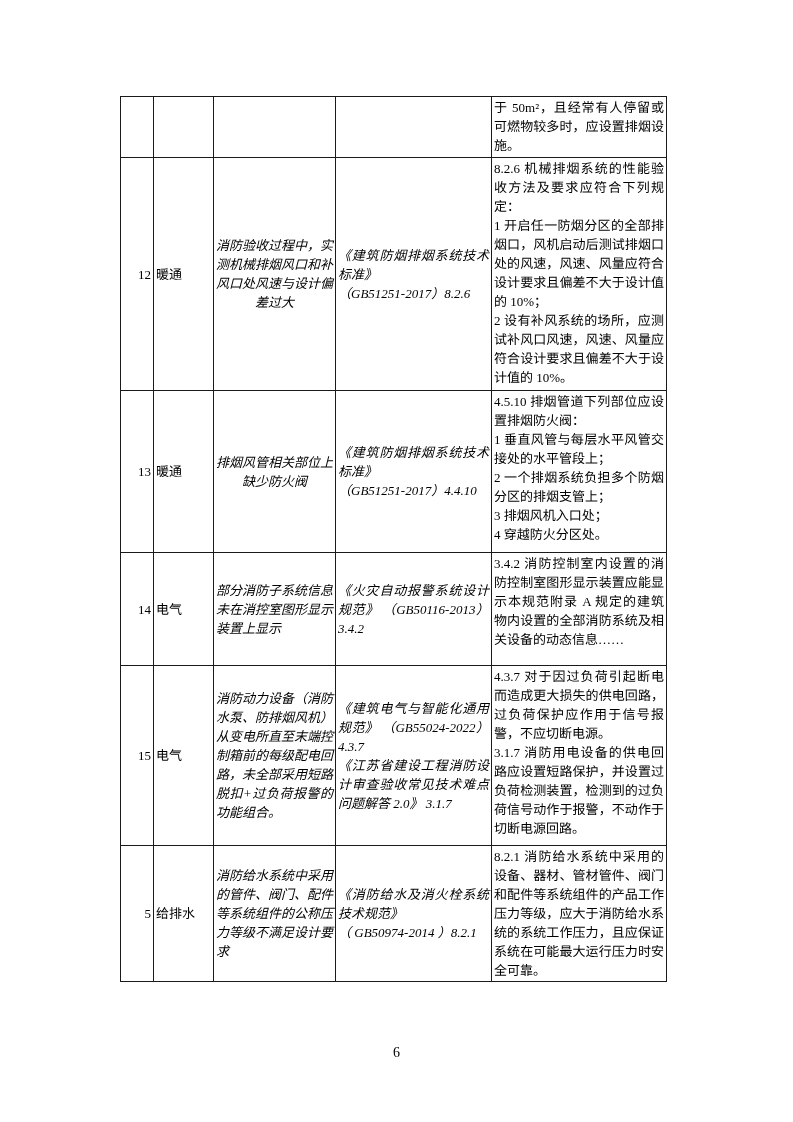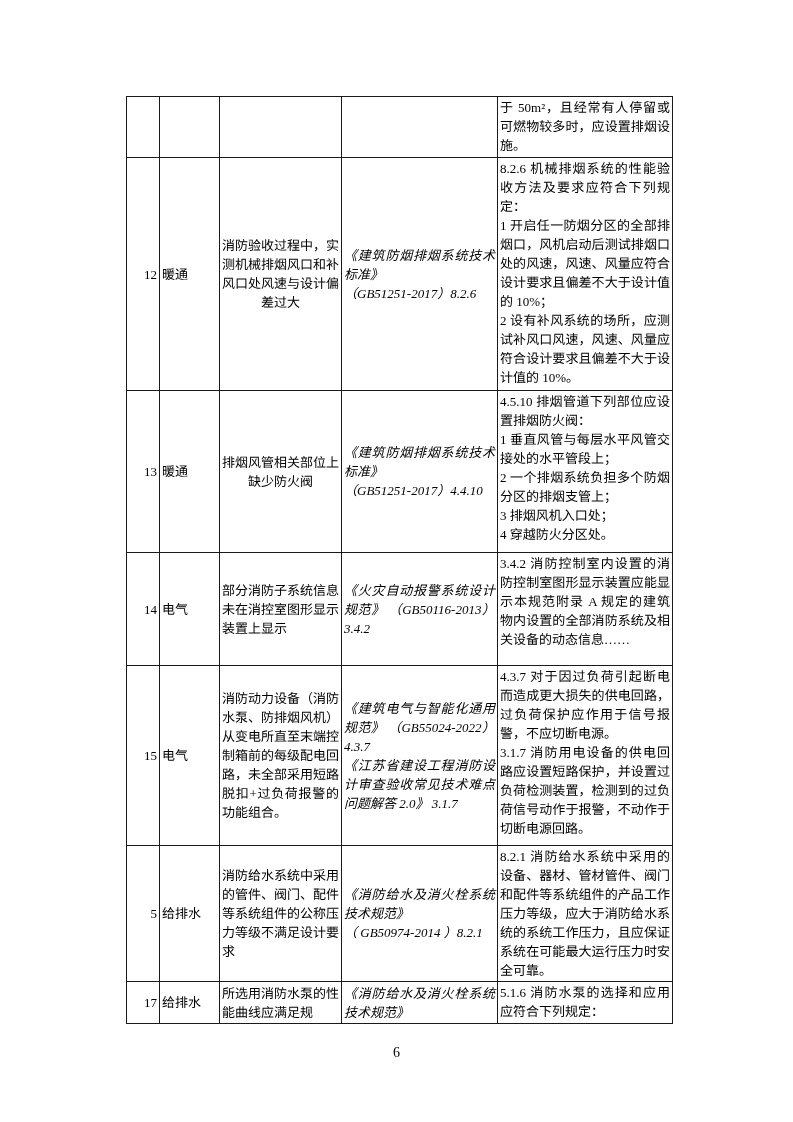--- a/index.html
+++ b/index.html
@@ -10,21 +10,21 @@
   body {
     position: relative;
     width: 793px;
     height: 1122px;
     font-family: "Liberation Serif", "DejaVu Serif", serif;
     color: #000000;
     overflow: hidden;
   }
   table.doc-table {
     position: absolute;
-    left: 126px;
+    left: 120px;
     top: 96px;
     width: 546px;
     border-collapse: collapse;
     table-layout: fixed;
     border-radius: 14px;
   }
   .doc-table td {
     border: 1px solid #1a1a1a;
     font-size: 13px;
     line-height: 19px;
@@ -42,20 +42,21 @@
     text-align: right;
     vertical-align: middle;
   }
   .c-cat {
     vertical-align: middle;
   }
   .c-prob {
     text-align: justify;
     vertical-align: middle;
     padding: 1px 3px;
+    font-style: italic;
   }
   .c-prob.center {
     text-align: center;
   }
   .c-std {
     text-align: justify;
     vertical-align: middle;
     white-space: pre-wrap;
     padding: 1px 3px;
     font-style: italic;
@@ -133,23 +134,16 @@
 3.1.7 消防用电设备的供电回路应设置短路保护，并设置过负荷检测装置，检测到的过负荷信号动作于报警，不动作于切断电源回路。</td>
     </tr>
     <tr style="height:130px">
       <td class="c-no">5</td>
       <td class="c-cat">给排水</td>
       <td class="c-prob">消防给水系统中采用的管件、阀门、配件等系统组件的公称压力等级不满足设计要求</td>
       <td class="c-std">《消防给水及消火栓系统技术规范》
 （ GB50974-2014 ）8.2.1</td>
       <td class="c-req">8.2.1 消防给水系统中采用的设备、器材、管材管件、阀门和配件等系统组件的产品工作压力等级，应大于消防给水系统的系统工作压力，且应保证系统在可能最大运行压力时安全可靠。</td>
     </tr>
-    <tr style="height:42px">
-      <td class="c-no">17</td>
-      <td class="c-cat">给排水</td>
-      <td class="c-prob">所选用消防水泵的性能曲线应满足规</td>
-      <td class="c-std">《消防给水及消火栓系统技术规范》</td>
-      <td class="c-req">5.1.6 消防水泵的选择和应用应符合下列规定：</td>
-    </tr>
   </tbody>
 </table>
 
 <div class="page-footer">6</div>
 
 </body></html>

